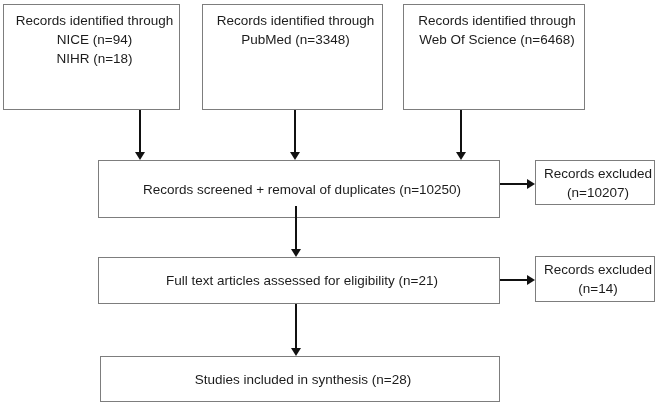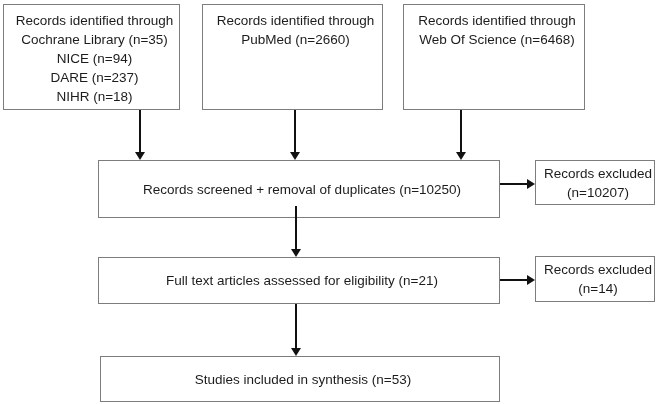--- a/index.html
+++ b/index.html
@@ -61,29 +61,27 @@
     border-left: 8px solid #111111;
   }
 </style>
 </head>
 <body>
 
 <div id="canvas">
 
   <div class="box top-align" style="left:3px; top:4px; width:177px; height:106px;">
     <span class="line">Records identified through</span>
-    <span class="line">Cochrane Library (n=35)</span>
     <span class="line">NICE (n=94)</span>
-    <span class="line">DARE (n=237)</span>
     <span class="line">NIHR (n=18)</span>
   </div>
 
   <div class="box top-align" style="left:202px; top:4px; width:181px; height:106px;">
     <span class="line">Records identified through</span>
-    <span class="line">PubMed (n=2660)</span>
+    <span class="line">PubMed (n=3348)</span>
   </div>
 
   <div class="box top-align" style="left:403px; top:4px; width:182px; height:106px;">
     <span class="line">Records identified through</span>
     <span class="line">Web Of Science (n=6468)</span>
   </div>
 
   <div class="arrow-v" style="left:139px; top:110px; height:42px;"></div>
   <div class="arrow-v" style="left:294px; top:110px; height:42px;"></div>
   <div class="arrow-v" style="left:460px; top:110px; height:42px;"></div>
@@ -106,16 +104,16 @@
 
   <div class="arrow-h" style="left:500px; top:279px; width:27px;"></div>
   <div class="box center-align" style="left:535px; top:256px; width:120px; height:46px;">
     <span class="line">Records excluded</span>
     <span class="line">(n=14)</span>
   </div>
 
   <div class="arrow-v" style="left:295px; top:304px; height:44px;"></div>
 
   <div class="box center-align" style="left:100px; top:356px; width:400px; height:46px;">
-    <span class="line">Studies included in synthesis (n=53)</span>
+    <span class="line">Studies included in synthesis (n=28)</span>
   </div>
 
 </div>
 
 </body></html>

